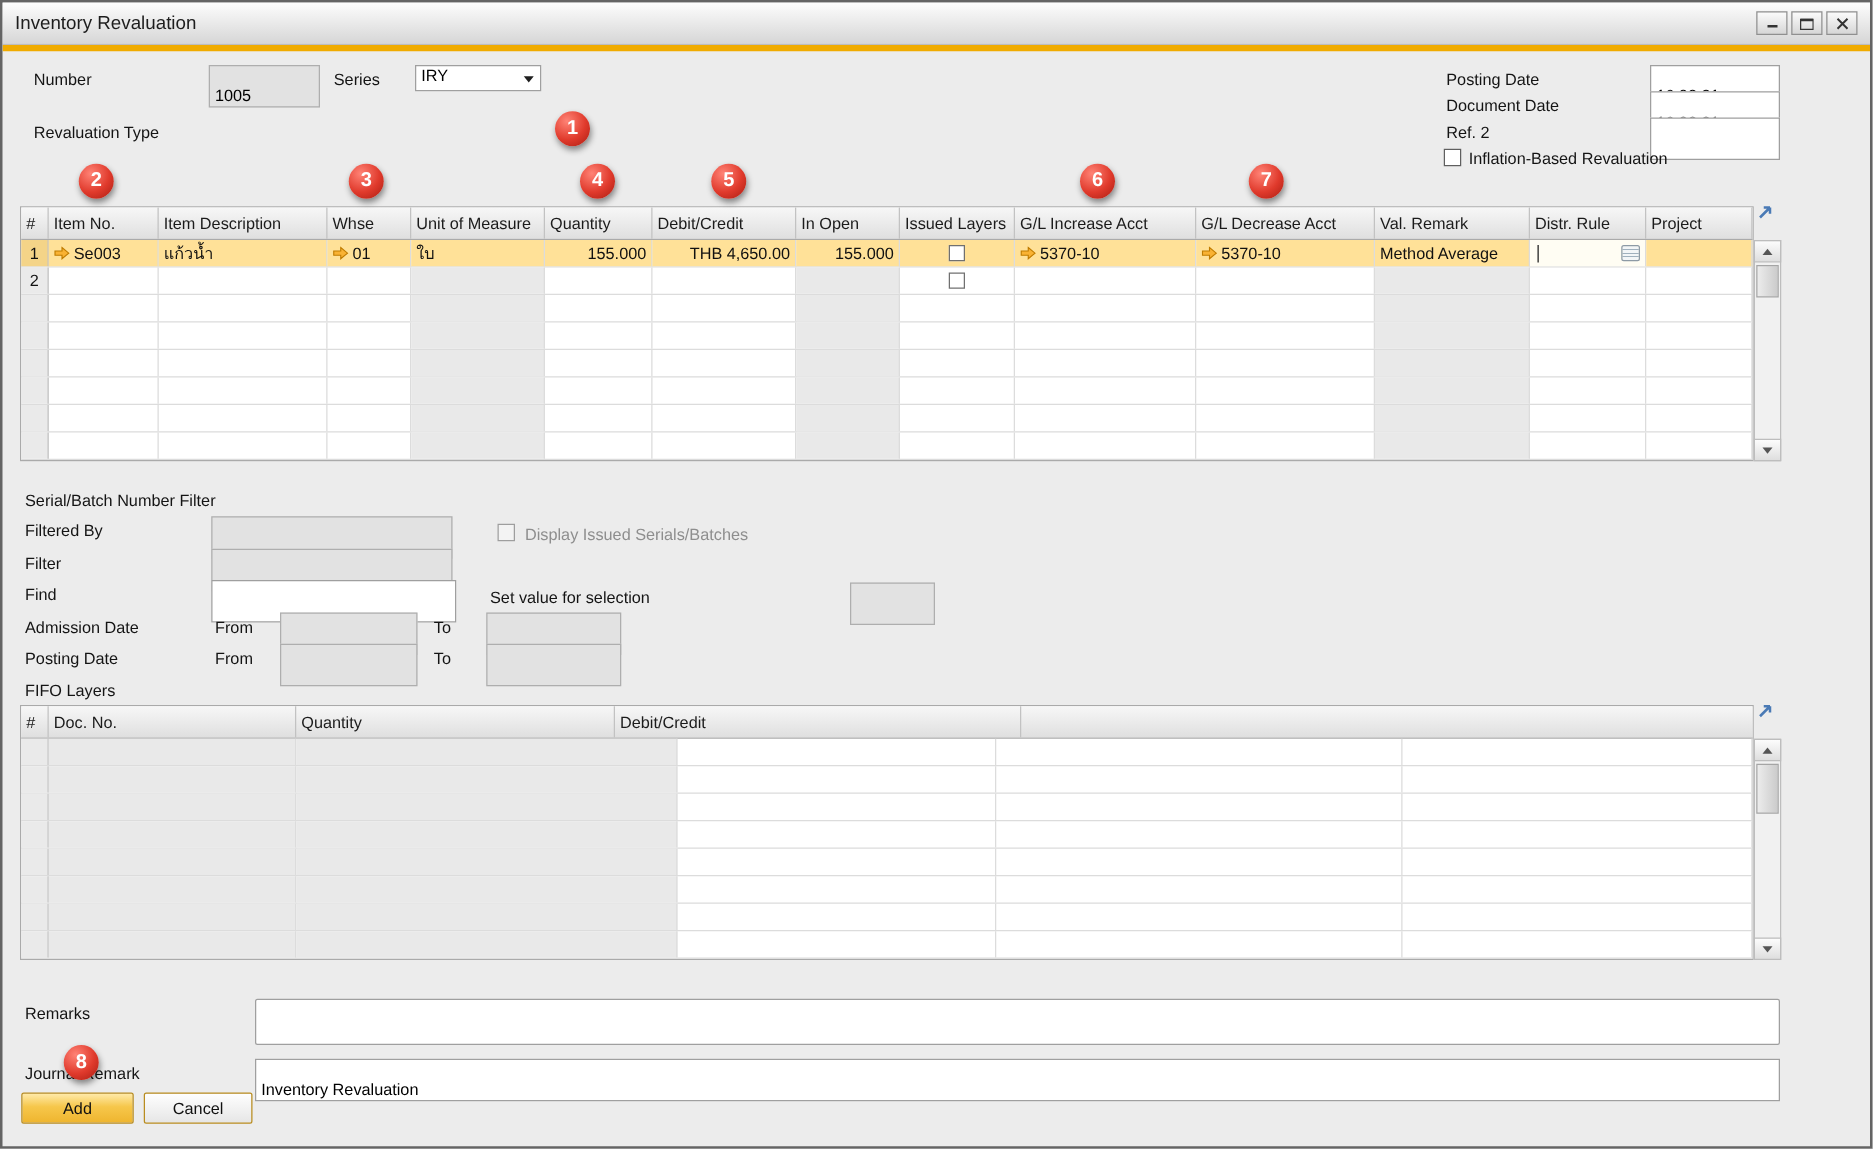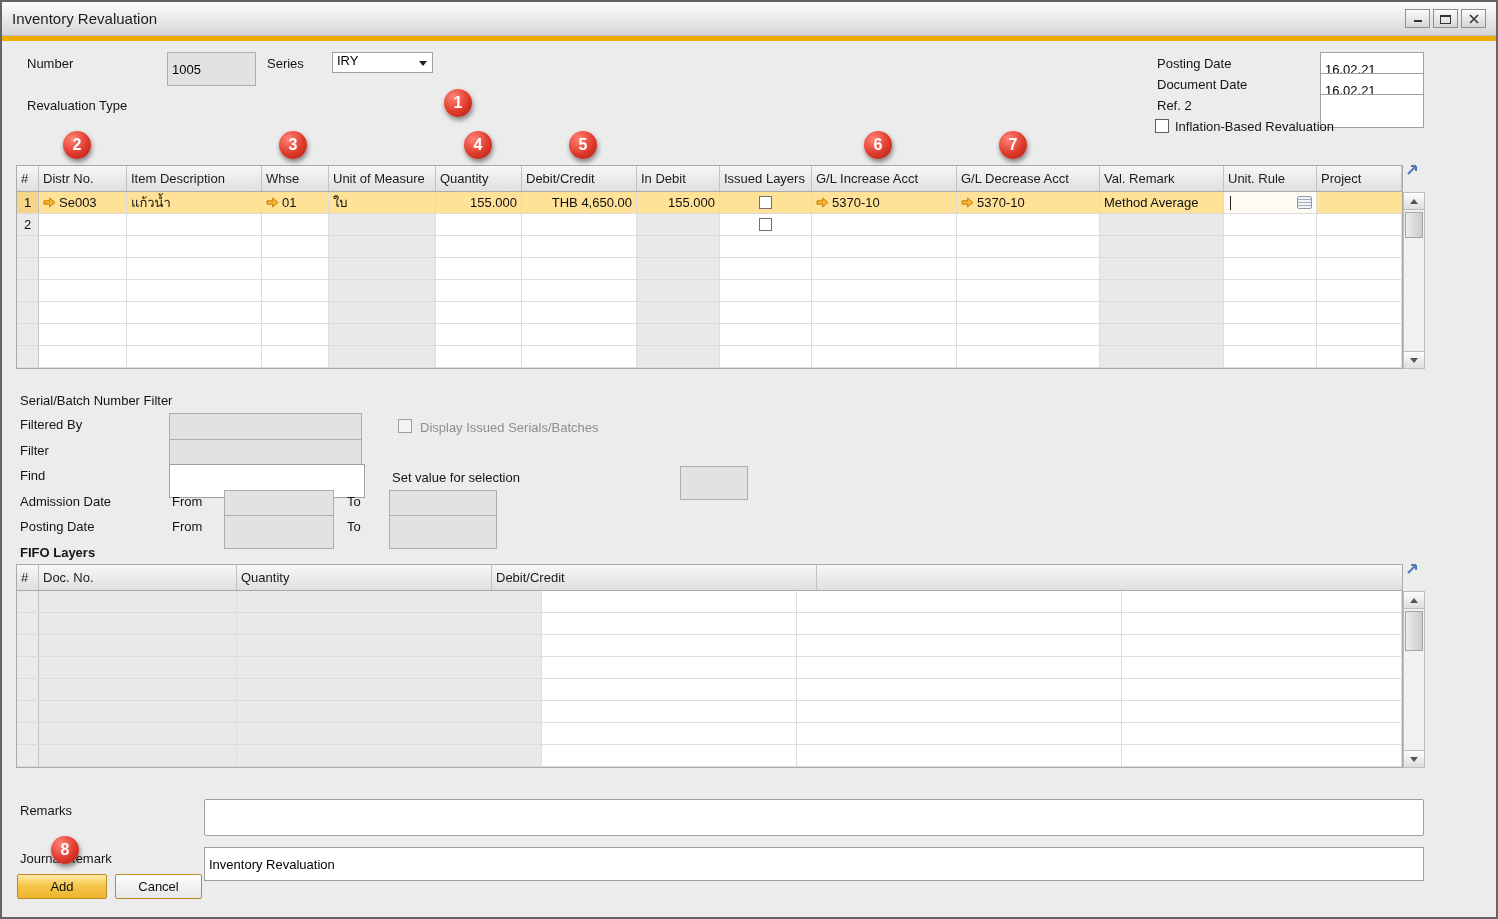--- a/index.html
+++ b/index.html
@@ -19,24 +19,24 @@
   .win-controls { margin-left:auto; display:flex; gap:3px; }
   .win-btn {
     width:25px; height:19px; border:1px solid #8f8f8f;
     background:linear-gradient(#fbfbfb,#d6d6d6);
     display:flex; align-items:center; justify-content:center;
   }
   .gold-bar { height:5px; background:#f0ab00; }
   
   .lbl { position:absolute; font-size:13px; color:#141414; white-space:nowrap; }
   .lbl.dim { color:#8e8e8e; }
-  .lbl.bold { font-weight:bold; }
+  .lbl.bold { font-weight:normal; }
   .fld {
     position:absolute; height:20px; border:1px solid #9f9f9f; background:#fff;
-    font-size:13px; display:flex; align-items:center; padding:16px 4px;
+    font-size:13px; display:flex; padding:16px 4px;
     white-space:nowrap; overflow:hidden;
   }
   .fld.dis { background:#e2e2e2; border-color:#aeaeae; }
   .bigfld { position:absolute; border:1px solid #9f9f9f; background:#fff; border-radius:2px;
     font-size:13px; padding:3px 5px; }
   .combo {
     position:absolute; height:21px; border:1px solid #9f9f9f; background:#fff;
     font-size:13px; display:flex; align-items:flex-start; padding:0 18px 0 4px;
   }
   .dd-arrow { position:absolute; right:5px; top:8px; width:0; height:0;
@@ -152,32 +152,32 @@
   <div class="badge" style="left:277px;top:129px">3</div>
   <div class="badge" style="left:462px;top:129px">4</div>
   <div class="badge" style="left:567px;top:129px">5</div>
   <div class="badge" style="left:862px;top:129px">6</div>
   <div class="badge" style="left:997px;top:129px">7</div>
   <div class="badge" style="left:49px;top:834px">8</div>
 
   <div class="grid" id="items-grid" style="left:14px;top:163px;width:1387px">
       <div class="g-header">
         <div class="g-hcell" style="width: 22px;">#</div>
-        <div class="g-hcell" style="width: 88px;">Distr No.</div>
+        <div class="g-hcell" style="width: 88px;">Item No.</div>
         <div class="g-hcell" style="width: 135px;">Item Description</div>
         <div class="g-hcell" style="width: 67px;">Whse</div>
         <div class="g-hcell" style="width: 107px;">Unit of Measure</div>
         <div class="g-hcell" style="width: 86px;">Quantity</div>
         <div class="g-hcell" style="width: 115px;">Debit/Credit</div>
-        <div class="g-hcell" style="width: 83px;">In Debit</div>
+        <div class="g-hcell" style="width: 83px;">In Open</div>
         <div class="g-hcell" style="width: 92px;">Issued Layers</div>
         <div class="g-hcell" style="width: 145px;">G/L Increase Acct</div>
         <div class="g-hcell" style="width: 143px;">G/L Decrease Acct</div>
         <div class="g-hcell" style="width: 124px;">Val. Remark</div>
-        <div class="g-hcell" style="width: 93px;">Unit. Rule</div>
+        <div class="g-hcell" style="width: 93px;">Distr. Rule</div>
         <div class="g-hcell" style="width: 85px;">Project</div>
       </div>
       <div class="g-row sel">
         <div class="g-cell rn" style="width: 22px;">1</div>
         <div class="g-cell" style="width: 88px;">
           <svg width="13" height="11" viewBox="0 0 13 11" class="larr">
             <path d="M1 3.8 H6.6 V1 L12 5.5 L6.6 10 V7.2 H1 Z" fill="#f9b233" stroke="#c07c00" stroke-width="0.9"></path>
           </svg>
           <span class="cv">Se003</span>
         </div>

